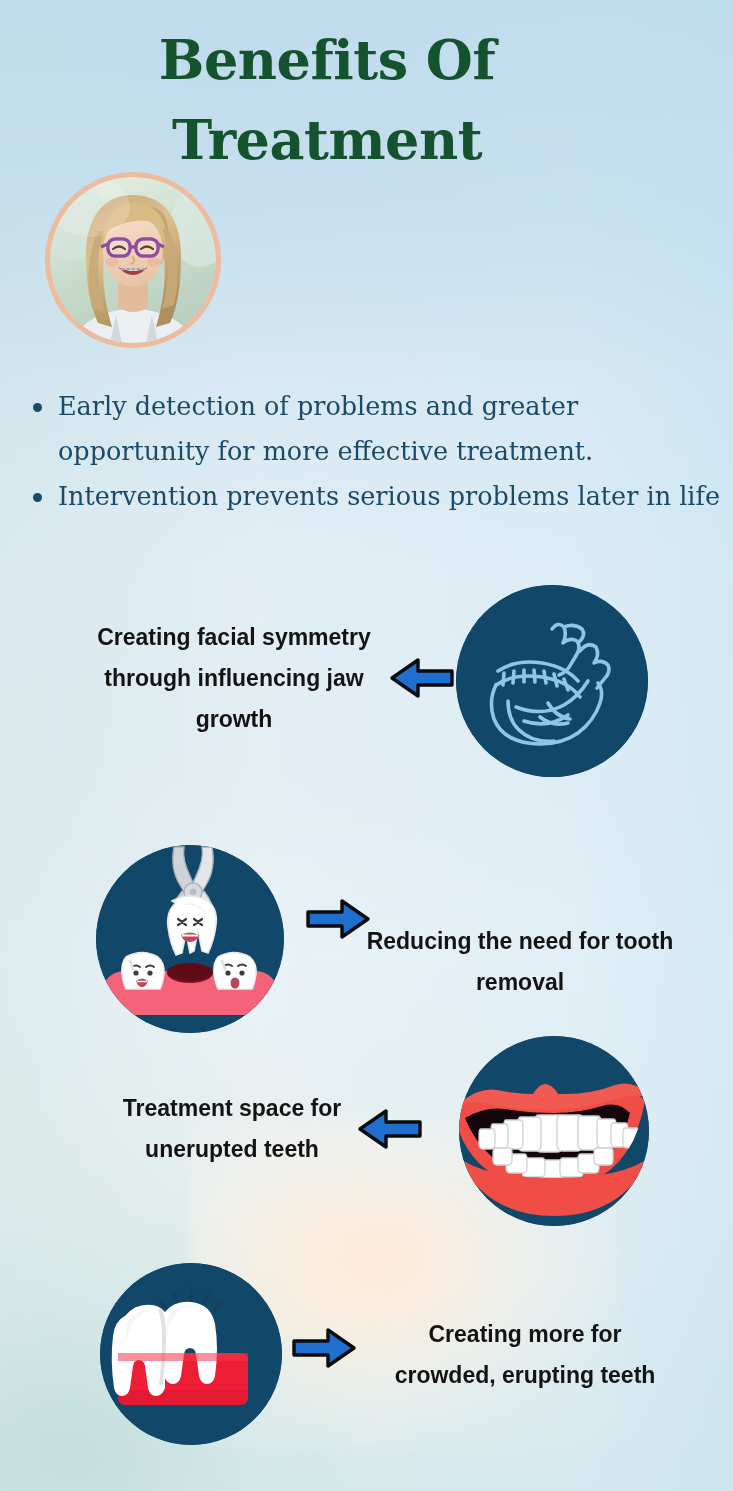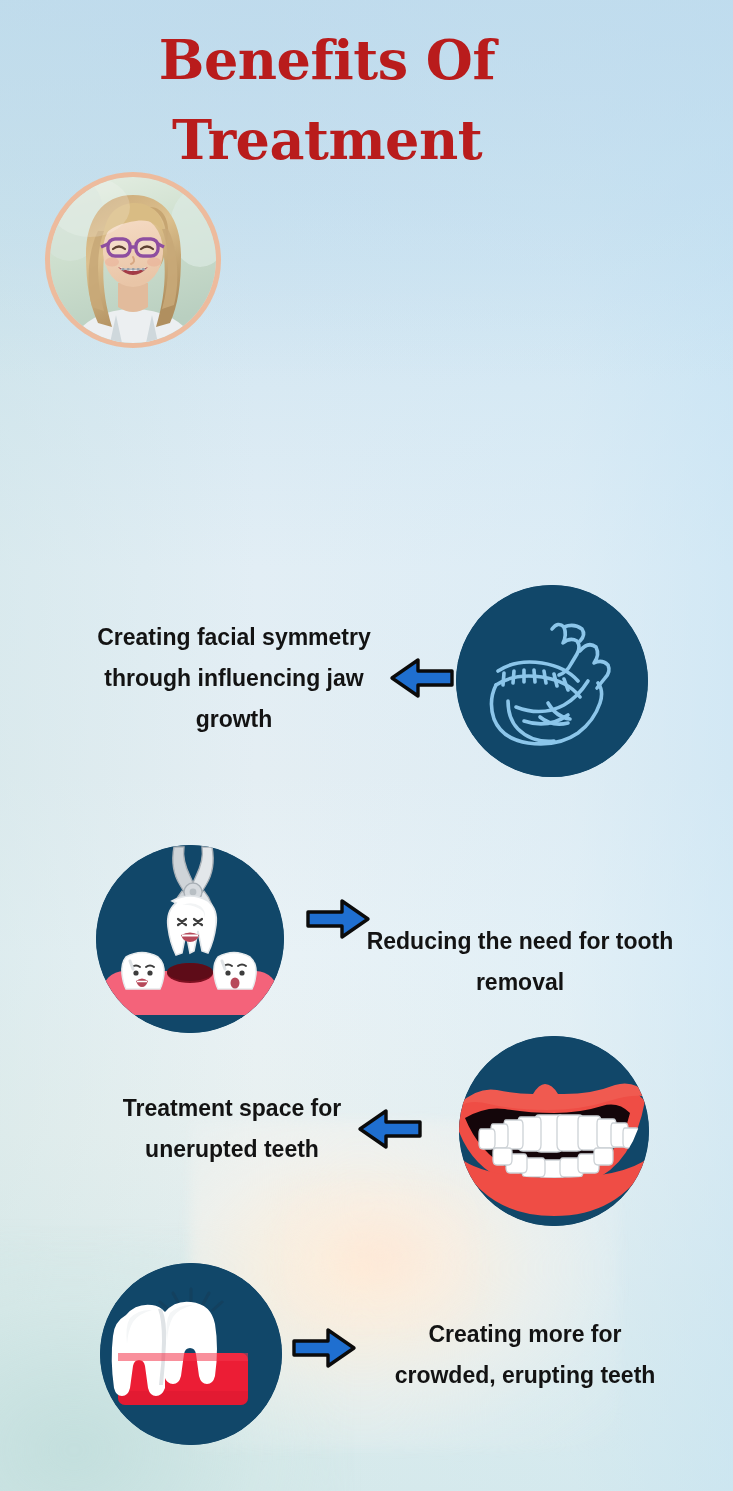--- a/index.html
+++ b/index.html
@@ -71,21 +71,21 @@
   #content{ position:absolute; inset:0; z-index:3; }
 
   
   .title{
     position:absolute; left:0; top:20px; width:654px;
     text-align:center;
     font-family:"DejaVu Serif", serif;
     font-weight:bold;
     font-size:54px;
     line-height:80px;
-    color:#b91c1c;
+    color:#14532d;
     letter-spacing:-0.5px;
     z-index:5;
   }
   .title .ln{ display:block; }
 
   
   .avatar{
     position:absolute; left:50px; top:177px;
     width:166px; height:166px; border-radius:50%;
     overflow:hidden;
@@ -236,20 +236,26 @@
         <ellipse cx="104" cy="85" rx="7" ry="4.5" fill="#e79d86" opacity="0.35"></ellipse>
 
         <path d="M112 52 C120 72 120 104 112 132 L124 128 C130 104 128 72 118 52 Z" fill="#c8a878" opacity="0.9"></path>
         <path d="M54 54 C46 74 46 106 54 134 L42 130 C36 106 38 74 48 54 Z" fill="#c8a878" opacity="0.9"></path>
 
         <ellipse cx="40" cy="30" rx="40" ry="30" fill="#ffffff" opacity="0.18"></ellipse>
       </g>
     </svg>
   </div>
 
+  <div class="bullets">
+    <ul>
+      <li>Early detection of problems and greater opportunity for more effective treatment.</li>
+      <li>Intervention prevents serious problems later in life</li>
+    </ul>
+  </div>
 
   <div class="row">
 
     <div class="cap" style="left:64px; top:617px; width:340px;">Creating facial symmetry through influencing jaw growth</div>
 
     <div class="arrow" style="left:388px; top:652px;">
       <svg width="70" height="52" viewBox="0 0 70 52">
         <path d="M4 26 L30 8 L30 19 L64 19 L64 33 L30 33 L30 44 Z" fill="#1f6fd0" stroke="#0b0b0b" stroke-width="3.4" stroke-linejoin="round"></path>
       </svg>
     </div>

